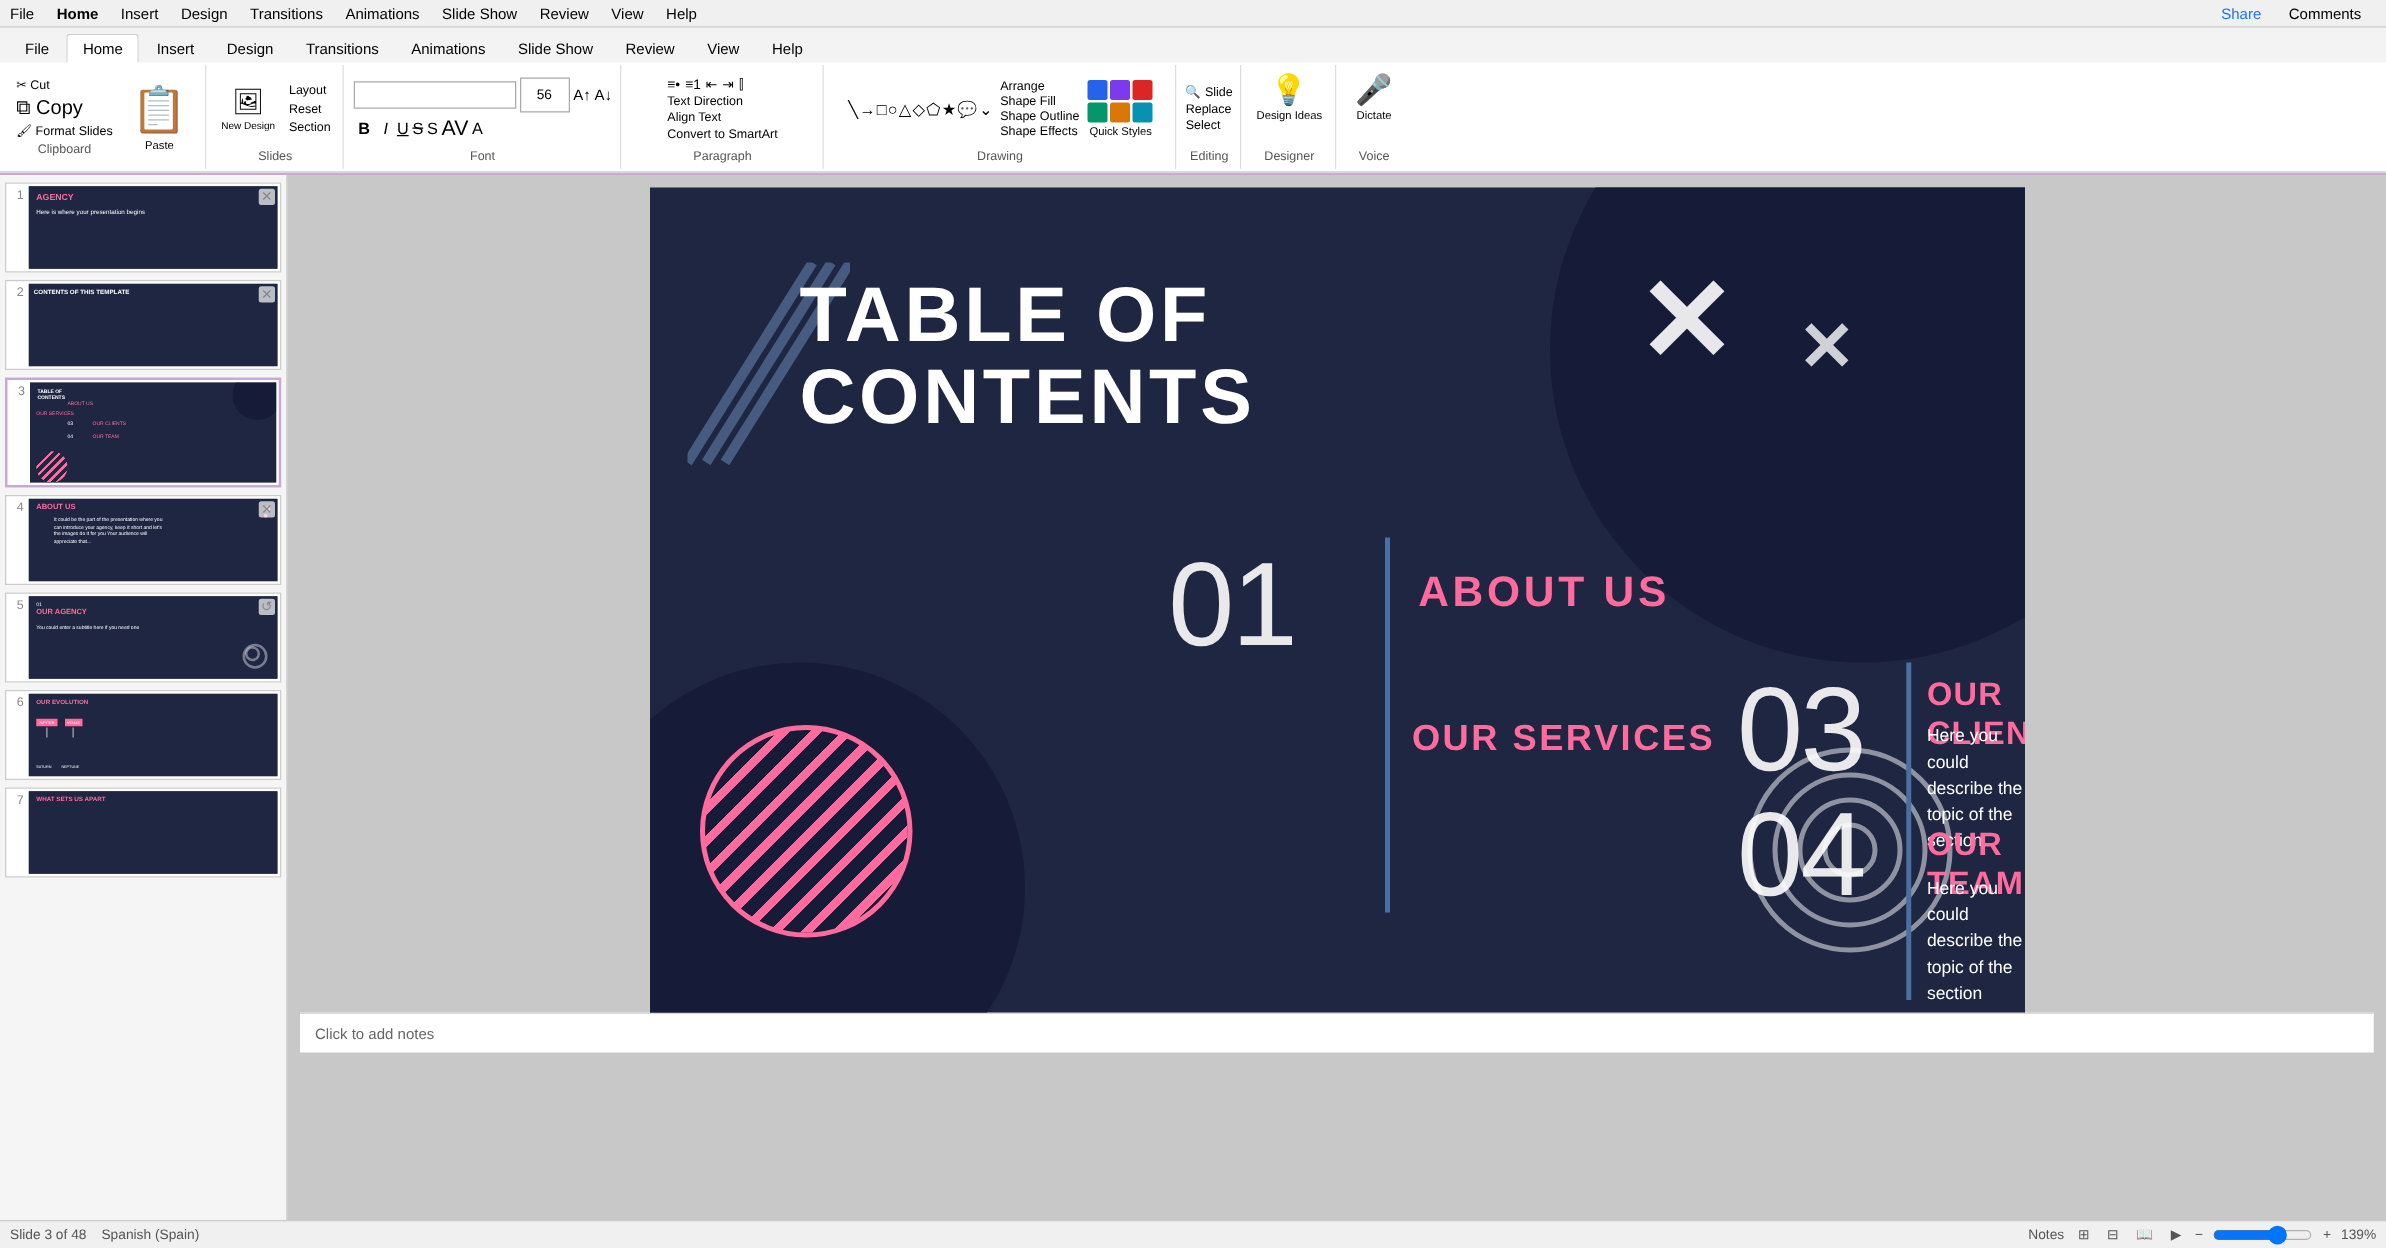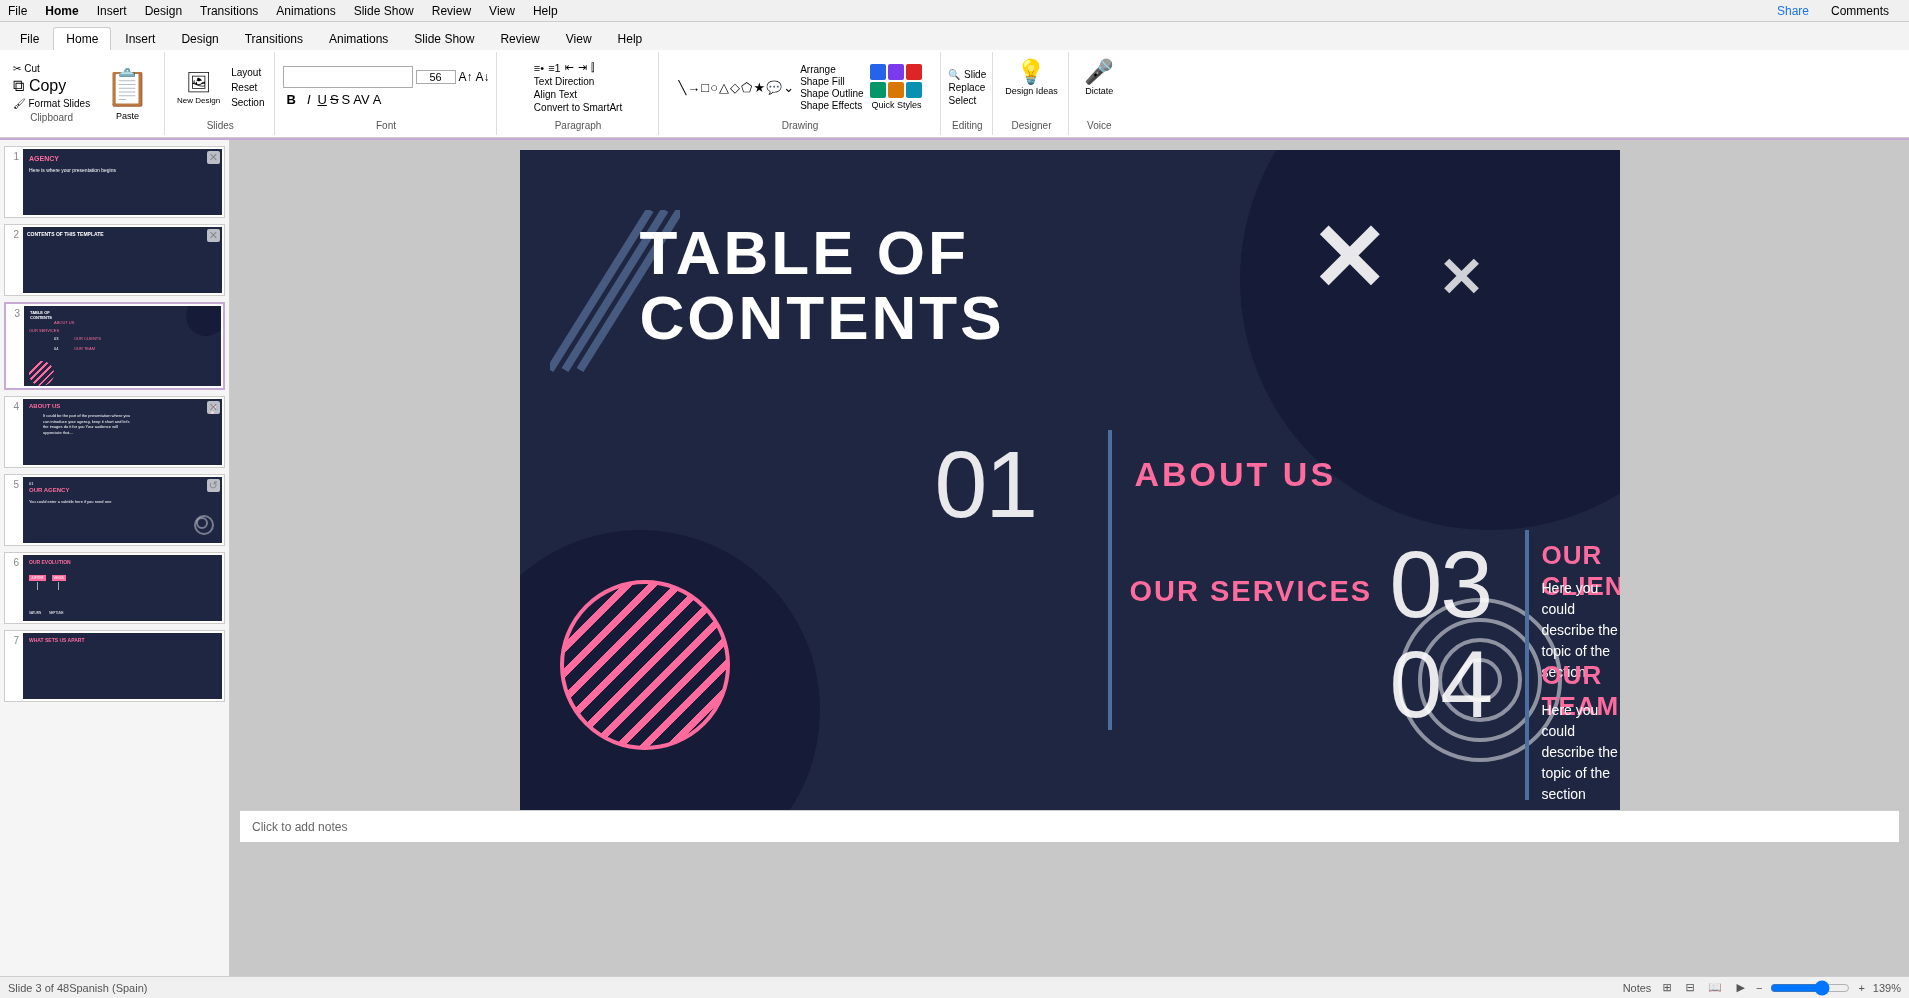--- a/index.html
+++ b/index.html
@@ -43,21 +43,21 @@
     .ribbon-btn {
       display: flex; flex-direction: column; align-items: center; justify-content: center;
       cursor: pointer; padding: 2px 4px; border-radius: 3px; font-size: 10px; gap: 2px;
       min-width: 32px;
     }
     .ribbon-btn-small { cursor: pointer; font-size: 11px; padding: 1px 3px; border-radius: 2px; }
 
     
     .font-row { display: flex; align-items: center; gap: 3px; width: 100%; }
     .font-selector { width: 130px; height: 22px; font-size: 11px; border: 1px solid #aaa; }
-    .font-size-box { width: 40px; height: 14px; font-size: 11px; border: 1px solid #aaa; text-align: center; }
+    .font-size-box { width: 40px; height: 28px; font-size: 11px; border: 1px solid #aaa; text-align: center; }
     .bold-btn { font-weight: bold; font-size: 13px; cursor: pointer; padding: 1px 4px; }
     .italic-btn { font-style: italic; font-size: 13px; cursor: pointer; padding: 1px 4px; }
 
     
     .design-ideas-btn { display: flex; flex-direction: column; align-items: center; cursor: pointer; padding: 4px; min-width: 50px; }
     .design-ideas-btn .icon { font-size: 24px; color: #8b4fb5; }
     .design-ideas-btn .label { font-size: 9px; text-align: center; }
 
     .dictate-btn { display: flex; flex-direction: column; align-items: center; cursor: pointer; padding: 4px; min-width: 45px; }
     .dictate-btn .icon { font-size: 24px; color: #8b4fb5; }
@@ -103,21 +103,21 @@
       width: 100%; background: white; border-top: 1px solid #ccc;
       height: 32px; display: flex; align-items: center; padding: 0 12px;
       font-size: 12px; color: #666; flex-shrink: 0;
     }
 
     
     .status-bar {
       position: fixed; bottom: 0; left: 0; right: 0; height: 22px;
       background: #f0f0f0; border-top: 1px solid #ccc;
       display: flex; align-items: center; padding: 0 8px; font-size: 11px; color: #555;
-      gap: 0;
+      gap: 12px;
     }
     .status-right { margin-left: auto; display: flex; align-items: center; gap: 8px; }
     .zoom-slider { width: 80px; }
     .view-btn { cursor: pointer; padding: 1px 3px; }
     .thumb-mini-bg { background: #1e2642; width: 100%; height: 100%; position: relative; }
   </style>
 </head>
 <body>
 
 <div class="menu-bar">
@@ -187,21 +187,21 @@
           <input class="font-size-box" type="text" value="56" style="">
           <span style="font-size:12px;cursor:pointer;">A↑</span>
           <span style="font-size:12px;cursor:pointer;">A↓</span>
         </div>
         <div class="font-row">
           <span class="bold-btn">B</span>
           <span class="italic-btn">I</span>
           <span style="text-decoration:underline;cursor:pointer;font-size:13px;">U</span>
           <span style="text-decoration:line-through;cursor:pointer;font-size:13px;">S</span>
           <span style="cursor:pointer;font-size:13px;">S</span>
-          <span style="cursor:pointer;font-size:13px;">AV</span>
+          <span style="cursor:pointer;font-size:17px;">AV</span>
           <span style="cursor:pointer;font-size:13px;">A</span>
         </div>
       </div>
       <div class="ribbon-group-label">Font</div>
     </div>
 
     <div class="ribbon-group" style="min-width:160px;">
       <div style="display:flex;flex-direction:column;gap:2px;flex:1;justify-content:center;">
         <div style="display:flex;gap:4px;align-items:center;">
           <span style="font-size:11px;cursor:pointer;">≡•</span>

